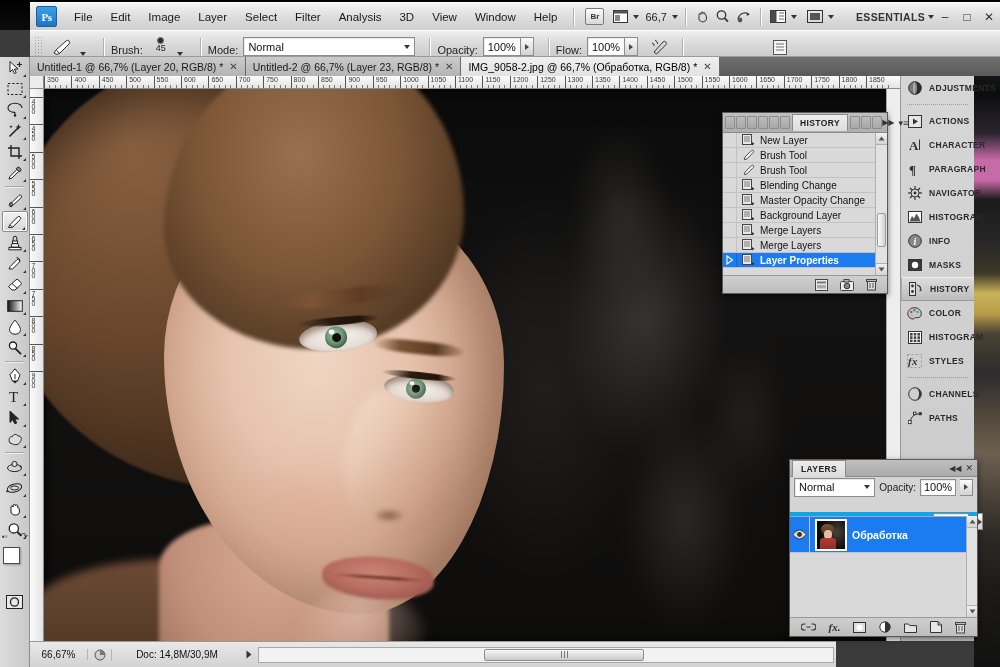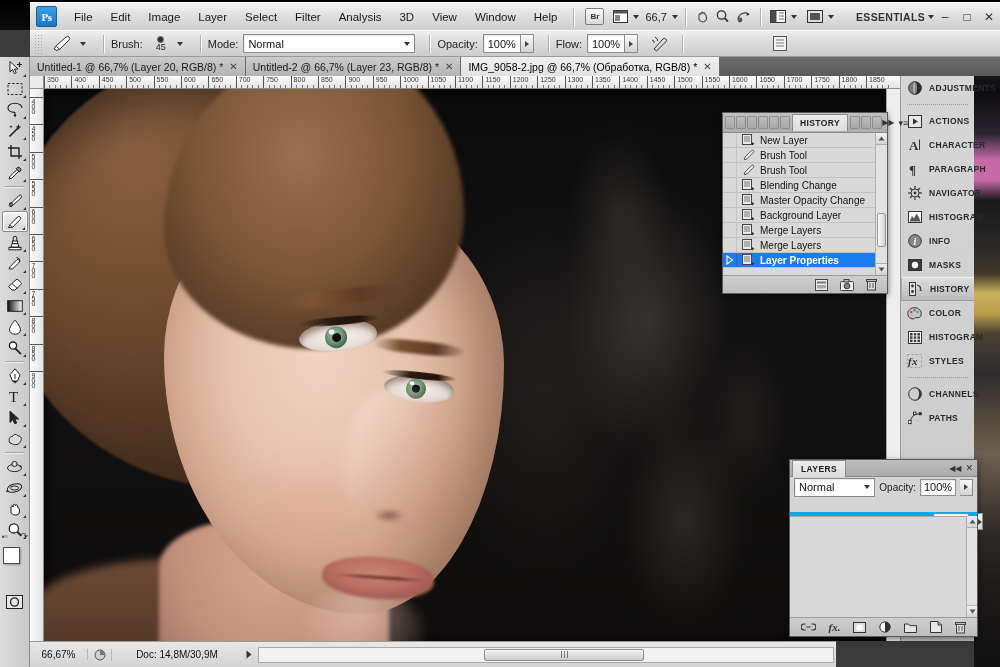--- a/index.html
+++ b/index.html
@@ -57,21 +57,21 @@
   .caret { width:0;height:0;border-left:3.5px solid transparent;border-right:3.5px solid transparent;border-top:4px solid #333; margin-left:3px;}
   .zoomval { font-size:11px; color:#222; margin:0 2px 0 6px; }
   .essentials { margin-left:auto; font-size:10.5px; font-weight:bold; letter-spacing:.3px; color:#333; display:flex; align-items:center;}
   .wbtn { width:22px;height:20px; display:flex;align-items:center;justify-content:center;font-size:12px;color:#333;}
 
   
   .optionsbar {
     position:absolute; left:30px; top:30px; width:970px; height:27px;
     background: linear-gradient(180deg,#efefef 0%, #dadada 50%, #cdcdcd 100%);
     border-top:1px solid #fff; border-bottom:1px solid #9a9a9a;
-    display:flex; align-items:center; padding-left:4px;
+    display:flex; align-items:flex-end; padding-left:4px;
   }
   .gripper {
     width:8px; height:20px; margin-right:5px;
     background-image: radial-gradient(#9a9a9a 40%, transparent 41%);
     background-size:3px 3px; opacity:.8;
   }
   .opt-label { font-size:11px; color:#222; margin-right:5px; }
   .brush-preview {
     width:26px;height:22px; display:flex;flex-direction:column;align-items:center;justify-content:center;
     cursor:default;
@@ -1137,20 +1137,35 @@
           </svg>
       </span>
       <span style="font-size:10px;margin-left:auto;">Fill:</span>
       <div class="num-box" style="min-width:36px;height:17px;">100%</div>
       <div class="spin-btn" style="height:17px;">
           <span class="tri"></span>
         </div>
     </div>
 
     <div class="lp-list" id="layerList">
+        <div class="lyr sel">
+          <span class="eyecol">
+            <svg width="15" height="11" viewBox="0 0 15 11">
+              <path d="M7.5 1 C11 1 14 5.5 14 5.5 S11 10 7.5 10 S1 5.5 1 5.5 S4 1 7.5 1z" fill="#ddd" stroke="#333"></path>
+              <circle cx="7.5" cy="5.5" r="2.4" fill="#333"></circle>
+            </svg>
+          </span>
+          <span class="lthumb">
+            <span style="position:absolute;inset:0;background:radial-gradient(ellipse 60% 70% at 70% 40%,#4a4038,#1b1715 70%,#0c0b0a 100%);"></span>
+            <span style="position:absolute;left:4px;top:3px;width:13px;height:11px;border-radius:48% 52% 40% 60%;background:linear-gradient(180deg,#7a5336,#523venue);background:linear-gradient(180deg,#7a5336,#52351f);"></span>
+            <span style="position:absolute;left:7px;top:9px;width:8px;height:9px;border-radius:45%;background:#e3bba2;"></span>
+            <span style="position:absolute;left:3px;top:17px;width:16px;height:13px;background:linear-gradient(180deg,#b43a33,#8c2a25);border-radius:25% 25% 0 0;"></span>
+          </span>
+          <span class="lname" style="font-weight: bold;">Обработка</span>
+        </div>
       </div>
     <div class="lp-scroll">
       <div class="sc-arrow">
         <svg width="7" height="5" viewBox="0 0 7 5">
             <path d="M3.5 0.5 L6.5 4.5 L0.5 4.5z" fill="#555"></path>
           </svg>
       </div>
       <div class="sc-arrow" style="position:absolute;bottom:0;left:0;right:0;border:none;border-top:1px solid #b0b0b0;">
         <svg width="7" height="5" viewBox="0 0 7 5">
             <path d="M3.5 4.5 L0.5 0.5 L6.5 0.5z" fill="#555"></path>

